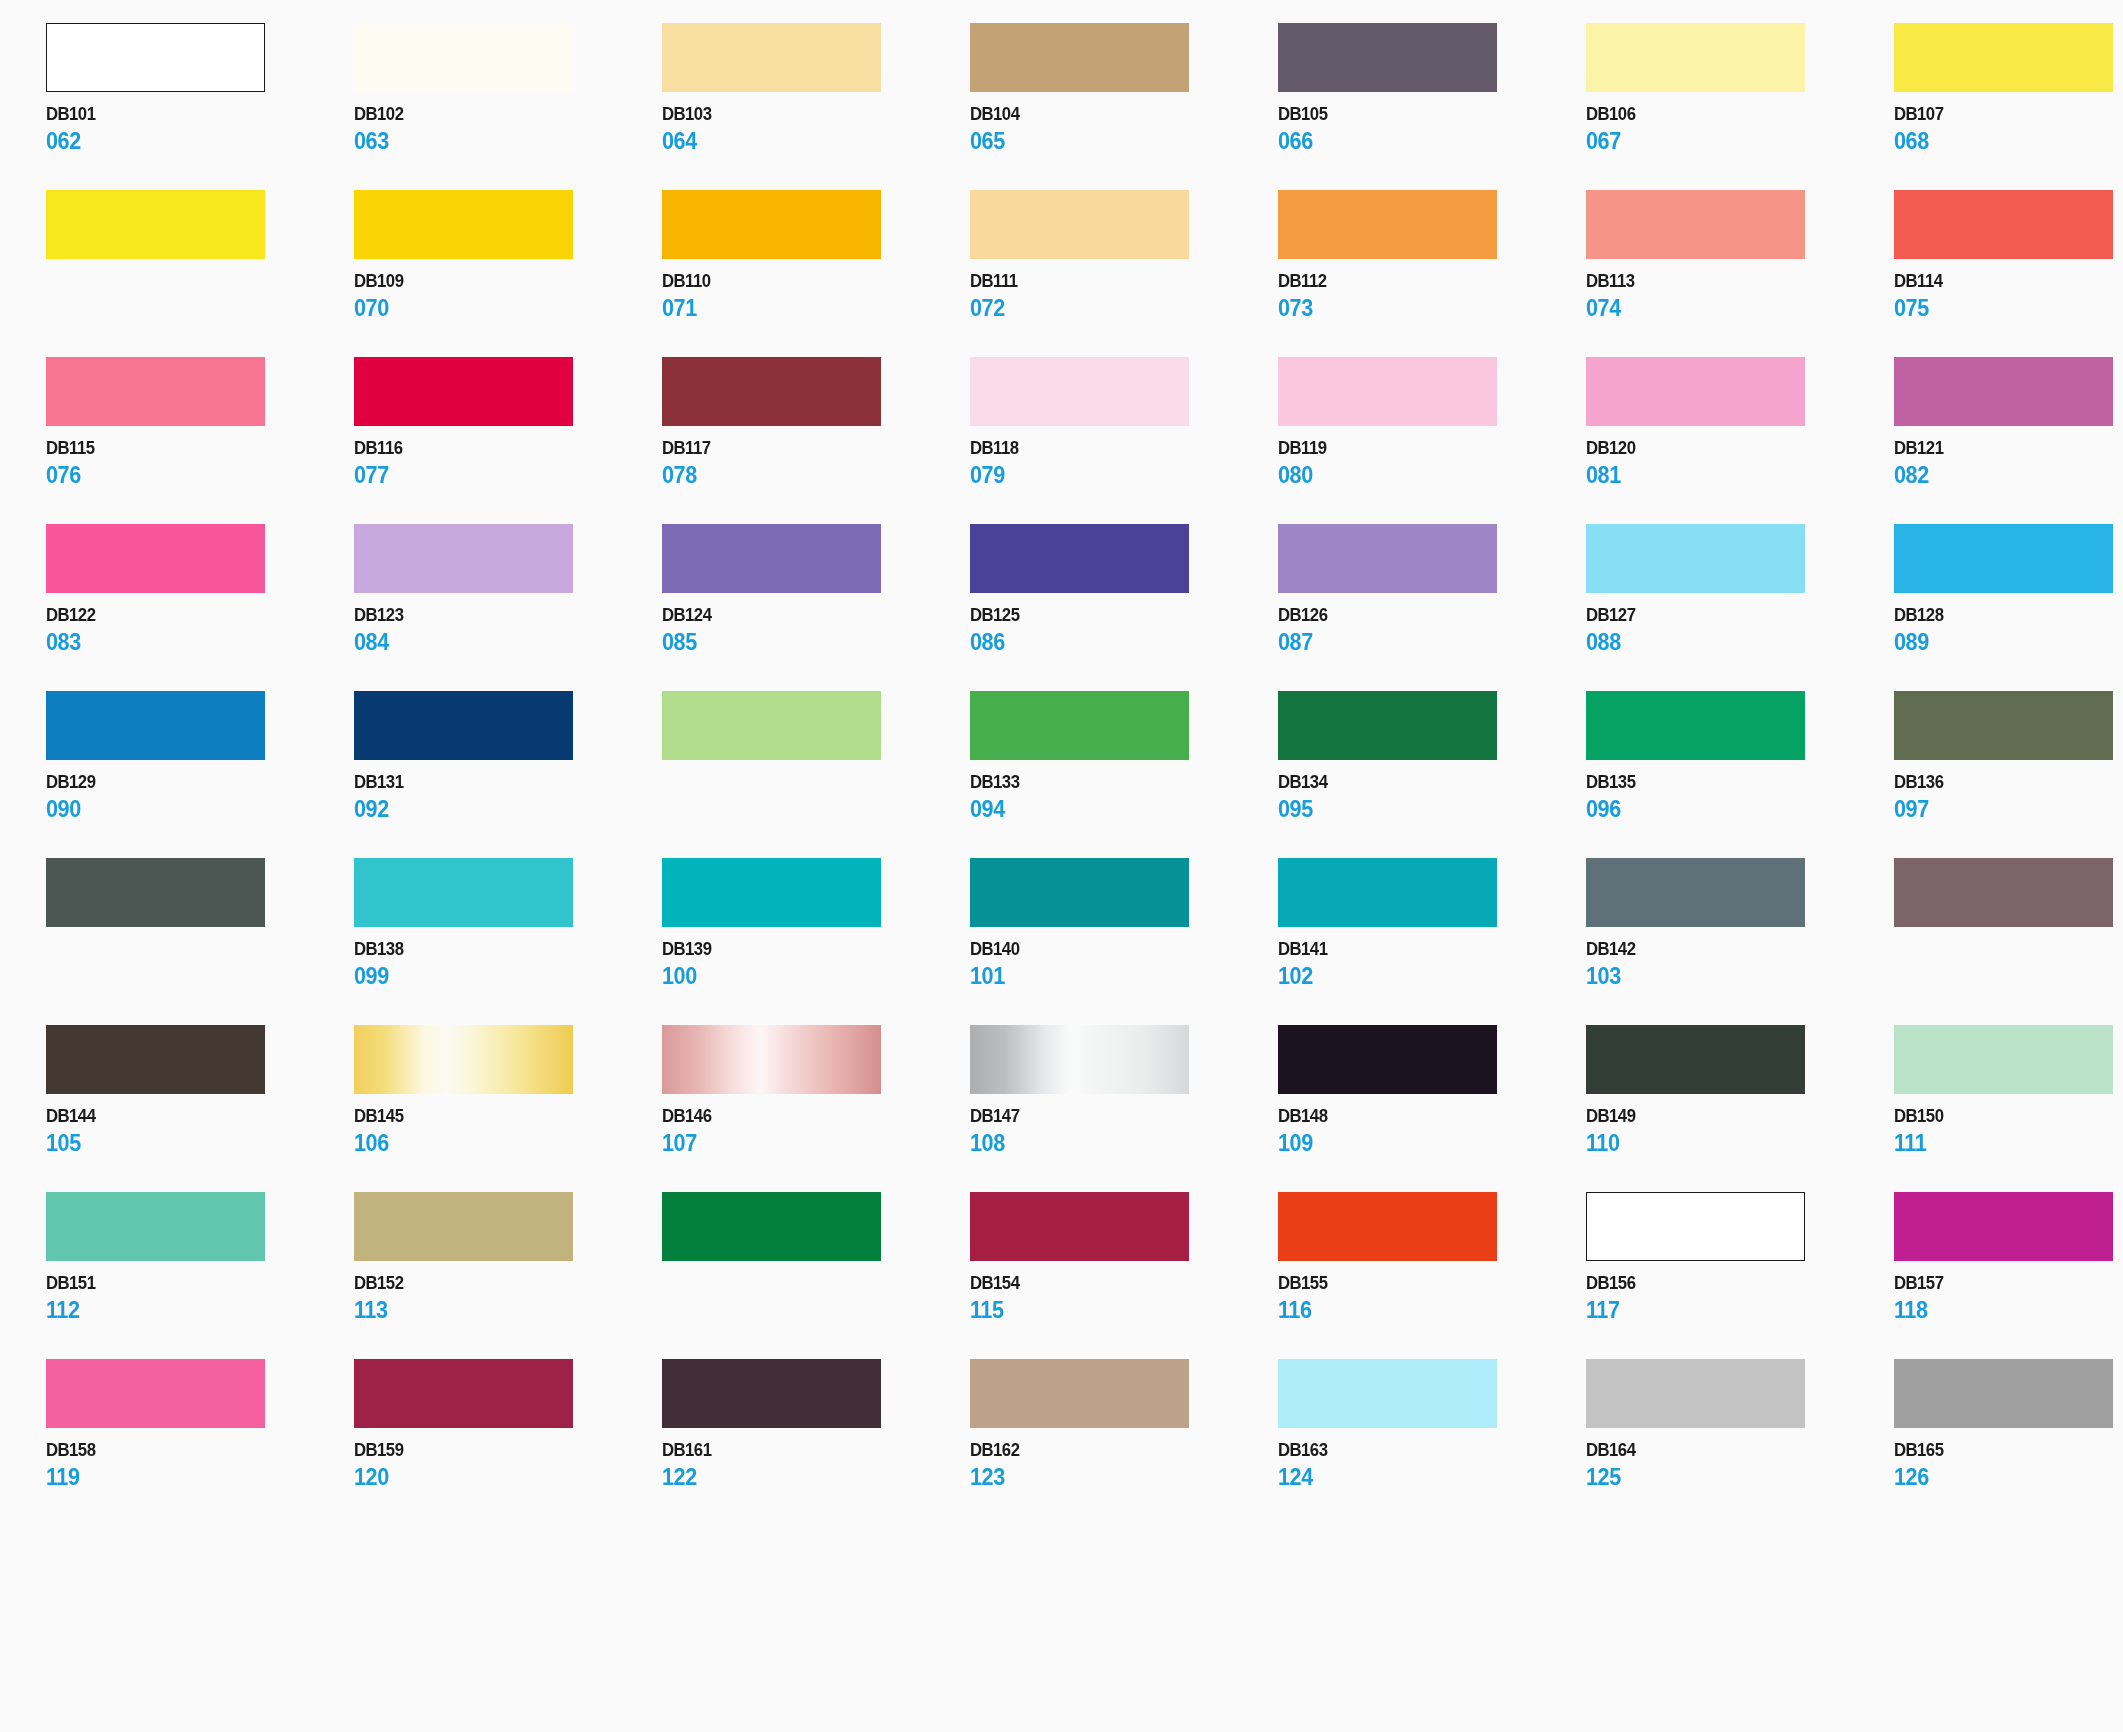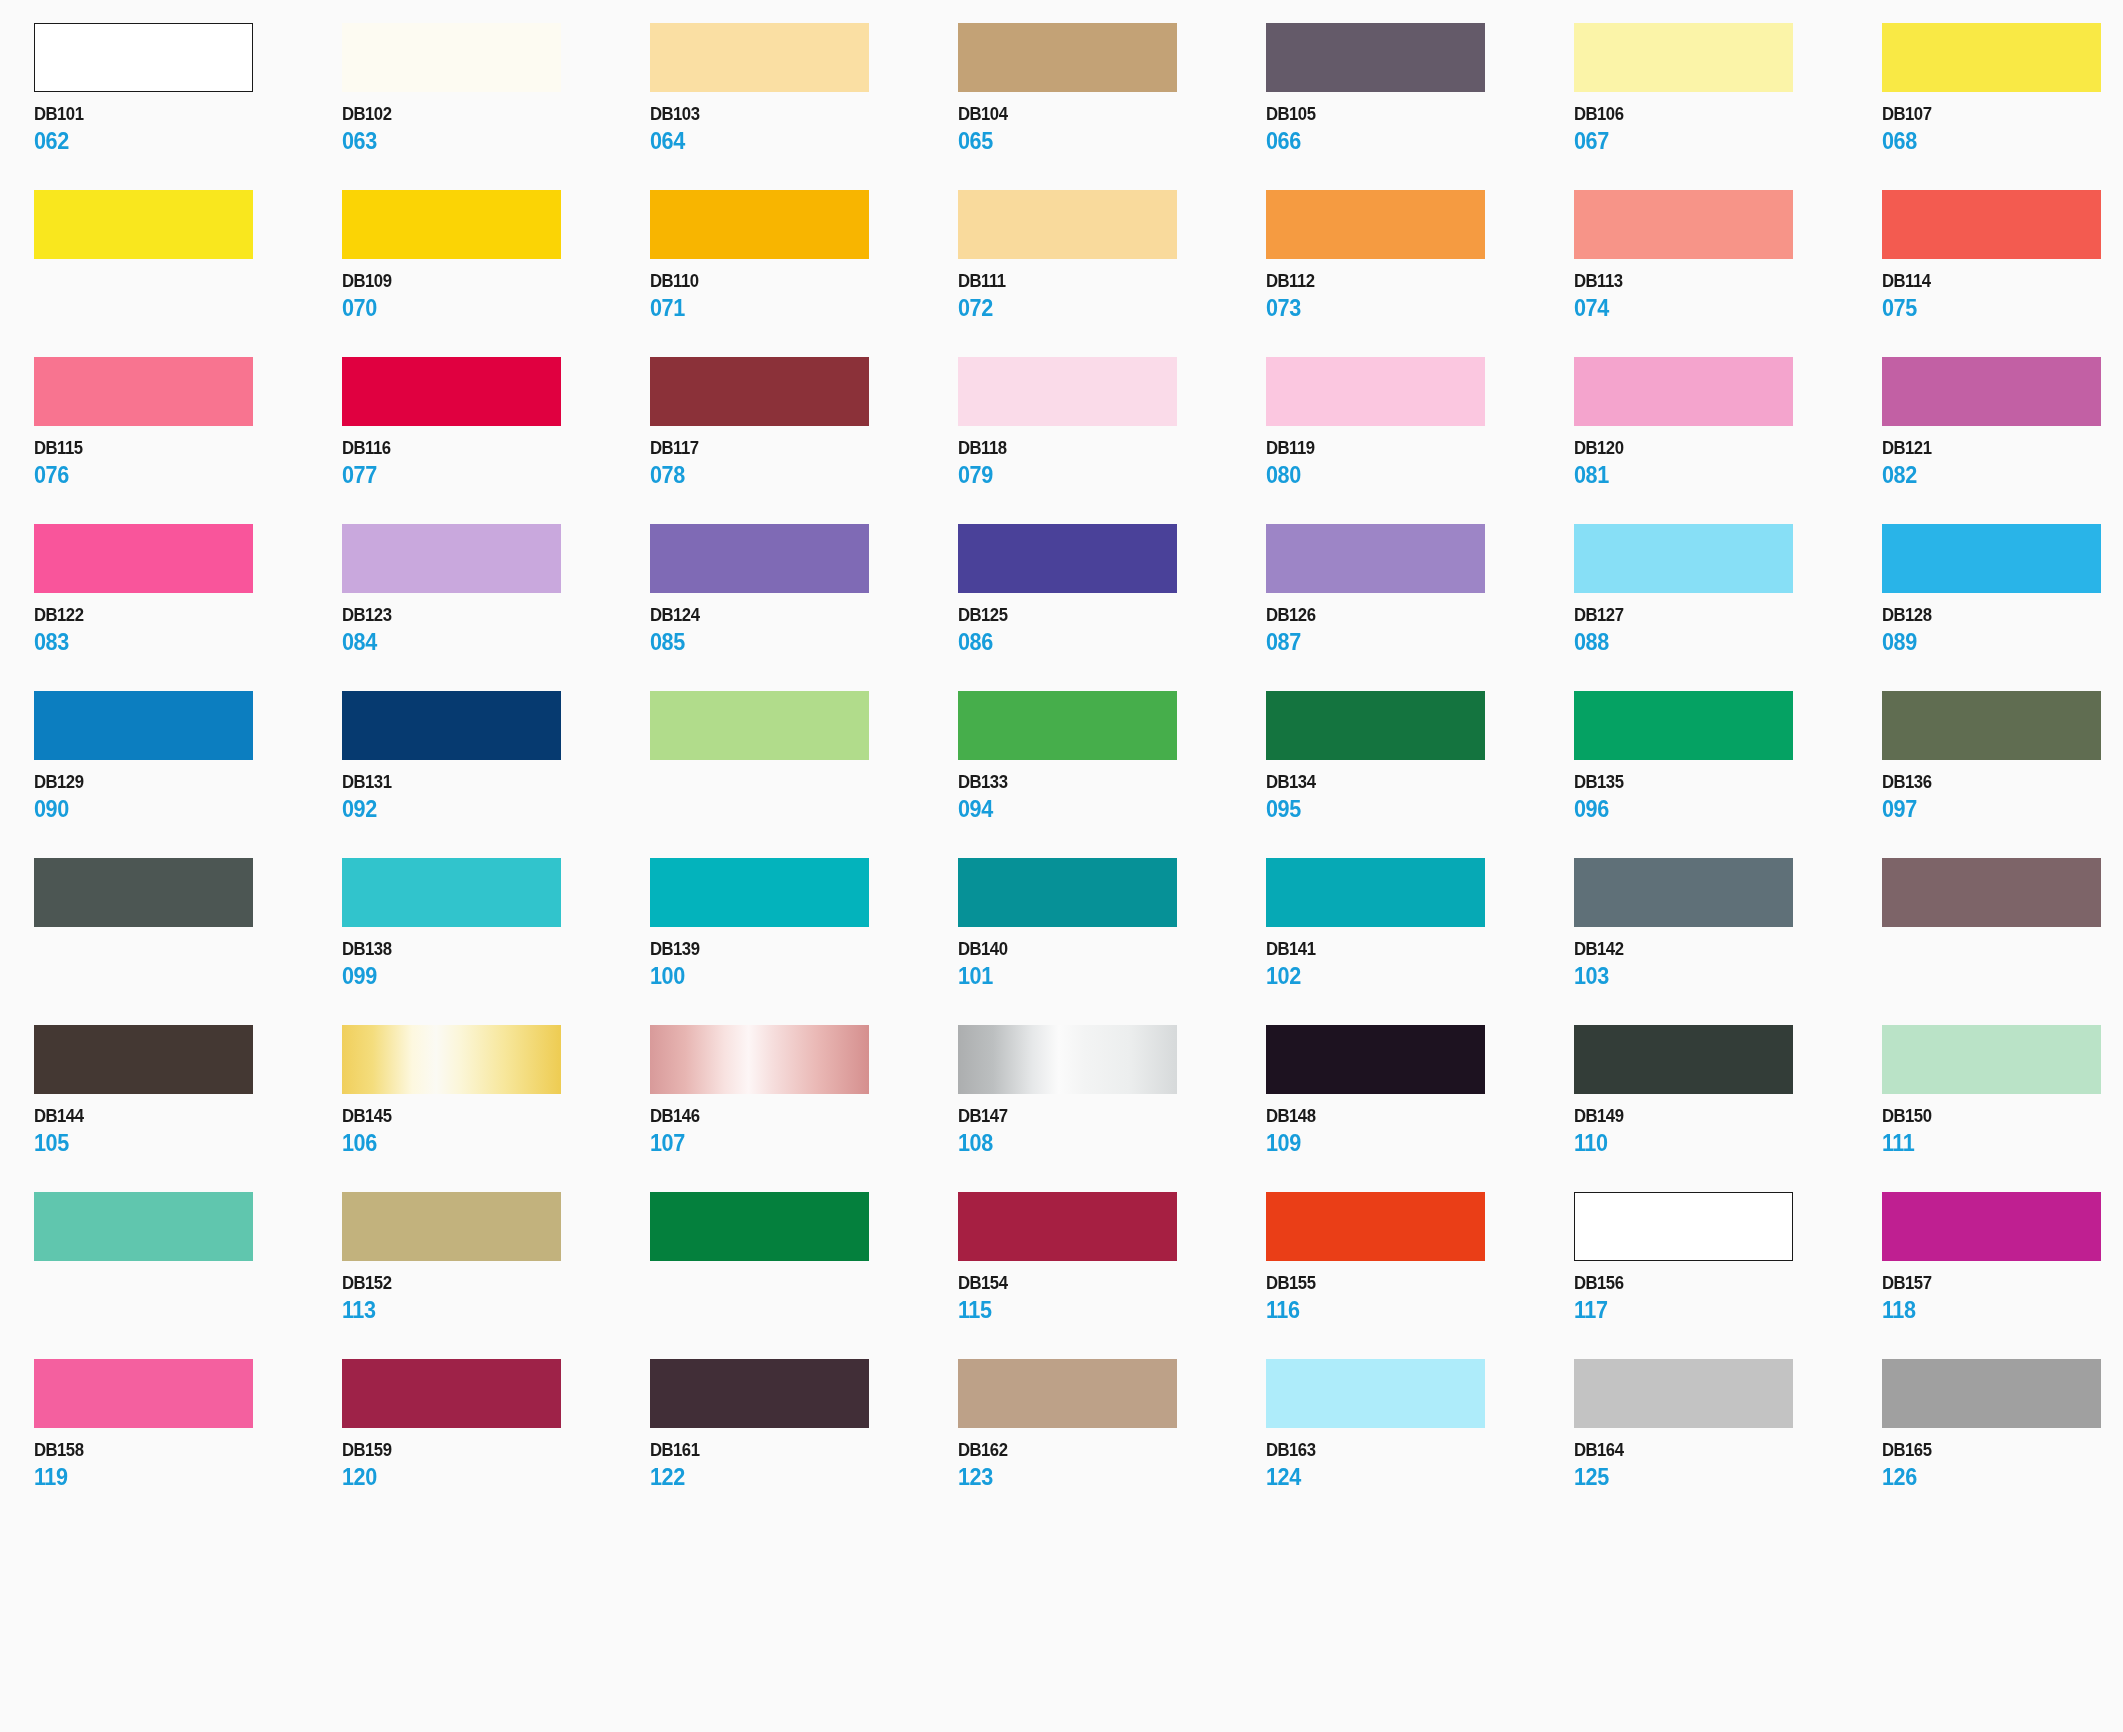--- a/index.html
+++ b/index.html
@@ -9,21 +9,21 @@
     padding: 0;
     background: #fafafa;
     font-family: "Liberation Sans", sans-serif;
   }
   #page {
     width: 2123px;
     height: 1732px;
     background: #fafafa;
     position: relative;
     overflow: hidden;
-    padding: 23px 0 0 34px;
+    padding: 23px 0 0 46px;
   }
   #grid {
     display: grid;
     grid-template-columns: repeat(7, 308px);
     grid-auto-rows: 167px;
     column-gap: 0px;
     row-gap: 0px;
   }
   .cell {
     width: 308px;
@@ -394,20 +394,24 @@
       </div>
       <div class="cell">
         <div class="swatch" style="background: rgb(186, 227, 199);"></div>
         <div class="labels">
           <span class="name">DB150</span>
           <span class="code">111</span>
         </div>
       </div>
       <div class="cell">
         <div class="swatch" style="background: rgb(96, 198, 174);"></div>
+        <div class="labels">
+          <span class="name">DB151</span>
+          <span class="code">112</span>
+        </div>
       </div>
       <div class="cell">
         <div class="swatch" style="background: rgb(194, 178, 125);"></div>
         <div class="labels">
           <span class="name">DB152</span>
           <span class="code">113</span>
         </div>
       </div>
       <div class="cell">
         <div class="swatch" style="background: rgb(4, 128, 61);"></div>

